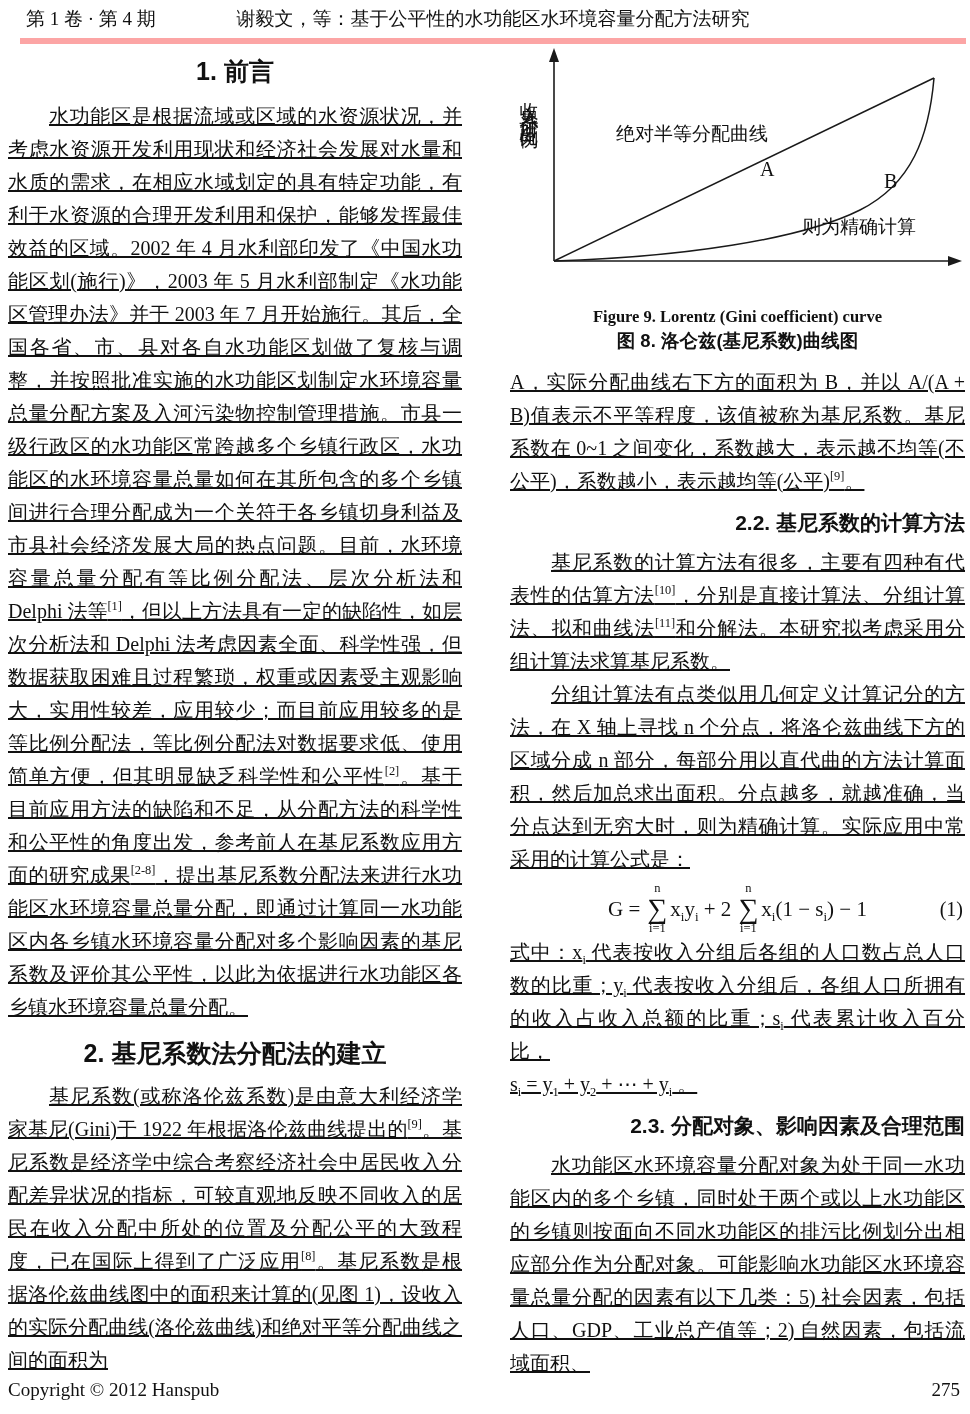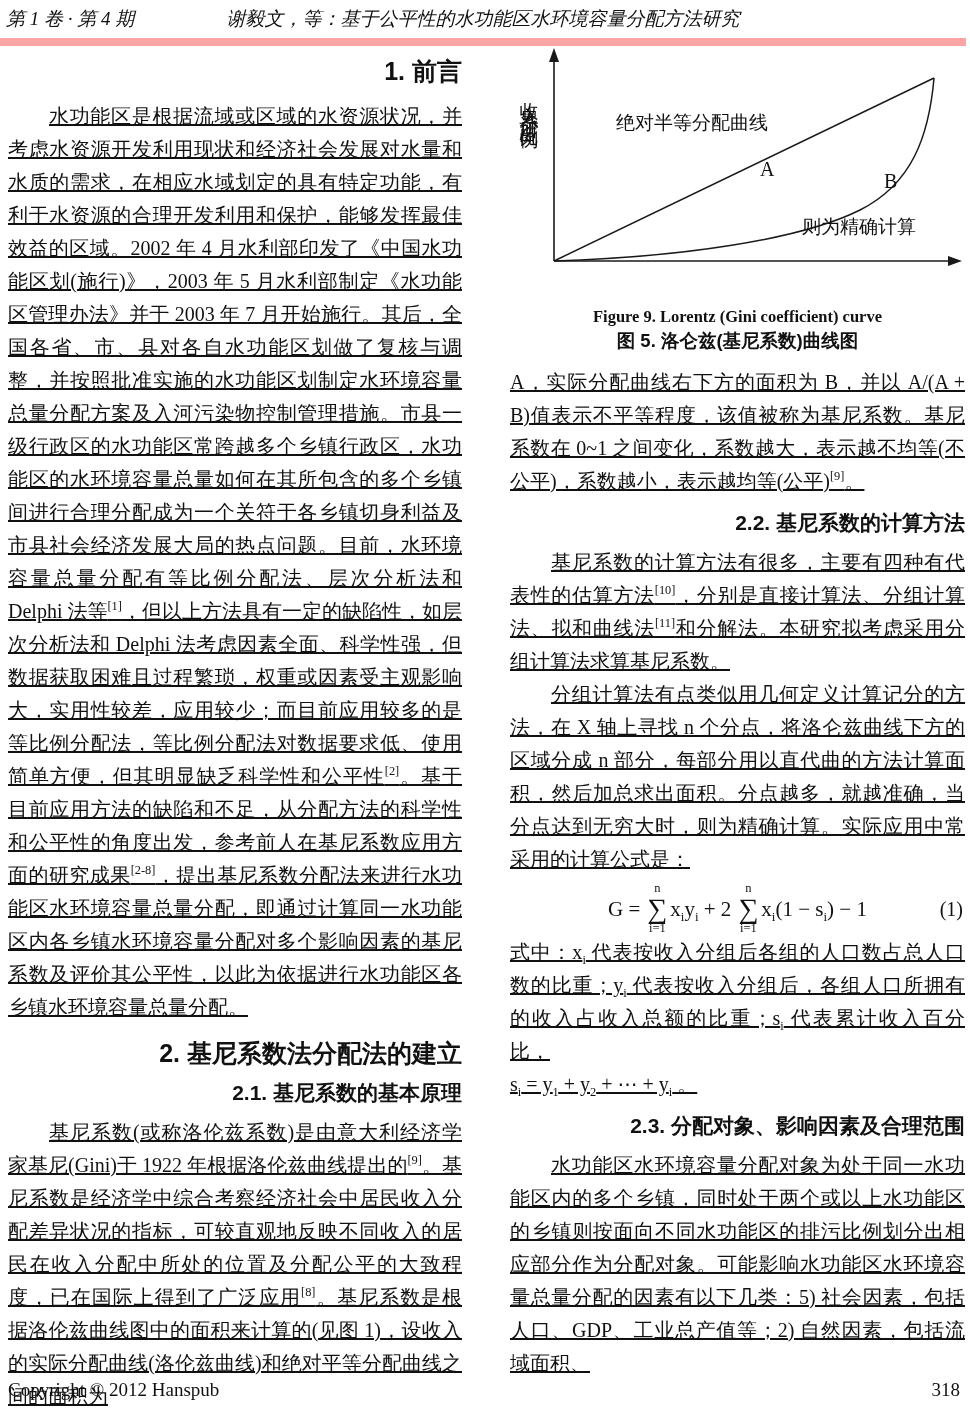--- a/index.html
+++ b/index.html
@@ -2,34 +2,34 @@
 <html><head>
 <meta charset="utf-8">
 <style>
   html,body{margin:0;padding:0;background:#888;}
   .page{
     position:relative;width:970px;height:1414px;margin:0 auto;
     background:#fff;color:#111;overflow:hidden;
     font-family:"Liberation Serif","DejaVu Serif",serif;
   }
   
-  .header{position:absolute;top:0;left:0;right:4px;height:38px;border-bottom:8px solid #fca5a5;font-style:italic;}
+  .header{position:absolute;top:0;left:20px;right:4px;height:38px;border-bottom:6px solid #fca5a5;}
   .header-issue{position:absolute;left:6px;top:6px;font-size:19px;}
   .header-title{position:absolute;left:0;right:0;top:6px;text-align:center;font-size:19px;}
   
   .col{position:absolute;top:48px;font-size:20px;line-height:33px;text-align:justify;}
   .col-left{left:8px;width:454px;}
   .col-right{left:510px;width:455px;}
   .p{margin:0;text-indent:2.05em;text-decoration:underline;}
   .p.no-indent{text-indent:0;}
   sup{font-size:0.62em;line-height:0;}
   sub{font-size:0.62em;line-height:0;}
   h1.sec{
     font-family:"Liberation Sans","DejaVu Sans",sans-serif;font-weight:bold;
-    font-size:25px;line-height:30px;margin:8px 0 14px 0;text-align:right;
+    font-size:25px;line-height:30px;margin:8px 0 14px 0;text-align:center;
   }
   h2.subsec{
     font-family:"Liberation Sans","DejaVu Sans",sans-serif;font-weight:bold;
     font-size:21px;line-height:26px;margin:12px 0 10px 0;text-align:right;
   }
   h1.sec.mid{margin-top:14px;margin-bottom:12px;}
   
   .figure{position:relative;width:455px;height:250px;}
   .figure svg{position:absolute;left:0;top:0;}
   .fig-label{position:absolute;font-size:19px;line-height:22px;white-space:nowrap;text-align:left;text-indent:0;}
@@ -66,47 +66,46 @@
 
   <div class="header">
     <span class="header-issue">第 1 卷 · 第 4 期</span>
     <span class="header-title">谢毅文，等：基于公平性的水功能区水环境容量分配方法研究</span>
   </div>
 
   <div class="col col-left">
     <h1 class="sec">1. 前言</h1>
     <p class="p">水功能区是根据流域或区域的水资源状况，并考虑水资源开发利用现状和经济社会发展对水量和水质的需求，在相应水域划定的具有特定功能，有利于水资源的合理开发利用和保护，能够发挥最佳效益的区域。2002 年 4 月水利部印发了《中国水功能区划(施行)》，2003 年 5 月水利部制定《水功能区管理办法》并于 2003 年 7 月开始施行。其后，全国各省、市、县对各自水功能区划做了复核与调整，并按照批准实施的水功能区划制定水环境容量总量分配方案及入河污染物控制管理措施。市县一级行政区的水功能区常跨越多个乡镇行政区，水功能区的水环境容量总量如何在其所包含的多个乡镇间进行合理分配成为一个关符于各乡镇切身利益及市县社会经济发展大局的热点问题。目前，水环境容量总量分配有等比例分配法、层次分析法和 Delphi 法等<sup>[1]</sup>，但以上方法具有一定的缺陷性，如层次分析法和 Delphi 法考虑因素全面、科学性强，但数据获取困难且过程繁琐，权重或因素受主观影响大，实用性较差，应用较少；而目前应用较多的是等比例分配法，等比例分配法对数据要求低、使用简单方便，但其明显缺乏科学性和公平性<sup>[2]</sup>。基于目前应用方法的缺陷和不足，从分配方法的科学性和公平性的角度出发，参考前人在基尼系数应用方面的研究成果<sup>[2-8]</sup>，提出基尼系数分配法来进行水功能区水环境容量总量分配，即通过计算同一水功能区内各乡镇水环境容量分配对多个影响因素的基尼系数及评价其公平性，以此为依据进行水功能区各乡镇水环境容量总量分配。</p>
     <h1 class="sec mid">2. 基尼系数法分配法的建立</h1>
-    <h2 class="subsec">2.1. 基尼系数的基本原理</h2>
     <p class="p">基尼系数(或称洛伦兹系数)是由意大利经济学家基尼(Gini)于 1922 年根据洛伦兹曲线提出的<sup>[9]</sup>。基尼系数是经济学中综合考察经济社会中居民收入分配差异状况的指标，可较直观地反映不同收入的居民在收入分配中所处的位置及分配公平的大致程度，已在国际上得到了广泛应用<sup>[8]</sup>。基尼系数是根据洛伦兹曲线图中的面积来计算的(见图 1)，设收入的实际分配曲线(洛伦兹曲线)和绝对平等分配曲线之间的面积为</p>
   </div>
 
   <div class="col col-right">
 
     <div class="figure">
       <svg width="455" height="250" viewBox="0 0 455 250">
 
         <line x1="44" y1="10" x2="44" y2="213" stroke="#1a1a1a" stroke-width="1.6"></line>
         <polygon points="44,0 39,14 49,14" fill="#1a1a1a"></polygon>
 
         <line x1="44" y1="213" x2="440" y2="213" stroke="#1a1a1a" stroke-width="1.6"></line>
         <polygon points="452,213 438,208 438,218" fill="#1a1a1a"></polygon>
 
         <line x1="44" y1="213" x2="424" y2="30" stroke="#1a1a1a" stroke-width="1.5"></line>
 
         <path d="M 44 213 C 170 209, 290 192, 350 162 C 402 136 419 88 424 30" fill="none" stroke="#1a1a1a" stroke-width="1.5"></path>
       </svg>
       <div class="fig-ylabel">收入累计所占比例</div>
-      <div class="fig-label" style="left:106px;top:64px;">绝对半等分配曲线</div>
+      <div class="fig-label" style="left:106px;top:76px;font-family:Liberation Mono, monospace;">绝对半等分配曲线</div>
       <div class="fig-label" style="left:250px;top:110px;font-size:20px;">A</div>
       <div class="fig-label" style="left:374px;top:122px;font-size:20px;">B</div>
       <div class="fig-label" style="left:292px;top:168px;">则为精确计算</div>
     </div>
     <p class="caption-en">Figure 9. Lorentz (Gini coefficient) curve</p>
-    <p class="caption-zh">图 5. 洛仑兹(基尼系数)曲线图</p>
+    <p class="caption-zh">图 8. 洛仑兹(基尼系数)曲线图</p>
 
     <p class="p no-indent after-fig">A，实际分配曲线右下方的面积为 B，并以 A/(A + B)值表示不平等程度，该值被称为基尼系数。基尼系数在 0~1 之间变化，系数越大，表示越不均等(不公平)，系数越小，表示越均等(公平)<sup>[9]</sup>。</p>
 
     <h2 class="subsec">2.2. 基尼系数的计算方法</h2>
     <p class="p">基尼系数的计算方法有很多，主要有四种有代表性的估算方法<sup>[10]</sup>，分别是直接计算法、分组计算法、拟和曲线法<sup>[11]</sup>和分解法。本研究拟考虑采用分组计算法求算基尼系数。</p>
     <p class="p">分组计算法有点类似用几何定义计算记分的方法，在 X 轴上寻找 n 个分点，将洛仑兹曲线下方的区域分成 n 部分，每部分用以直代曲的方法计算面积，然后加总求出面积。分点越多，就越准确，当分点达到无穷大时，则为精确计算。实际应用中常采用的计算公式是：</p>
 
     <div class="formula">
       <span class="f-expr">
         <span>G =</span>
@@ -130,16 +129,16 @@
 
     <p class="p no-indent note">式中：x<sub>i</sub> 代表按收入分组后各组的人口数占总人口数的比重；y<sub>i</sub> 代表按收入分组后，各组人口所拥有的收入占收入总额的比重；s<sub>i</sub> 代表累计收入百分比，</p>
     <p class="p note2">s<sub>i</sub> = y<sub>1</sub> + y<sub>2</sub> + ⋯ + y<sub>i</sub> 。</p>
 
     <h2 class="subsec">2.3. 分配对象、影响因素及合理范围</h2>
     <p class="p">水功能区水环境容量分配对象为处于同一水功能区内的多个乡镇，同时处于两个或以上水功能区的乡镇则按面向不同水功能区的排污比例划分出相应部分作为分配对象。可能影响水功能区水环境容量总量分配的因素有以下几类：5) 社会因素，包括人口、GDP、工业总产值等；2) 自然因素，包括流域面积、</p>
   </div>
 
   <div class="footer">
     <span class="copyright">Copyright © 2012 Hanspub</span>
-    <span class="pagenum">318</span>
+    <span class="pagenum">275</span>
   </div>
 
 </div>
 
 </body></html>

